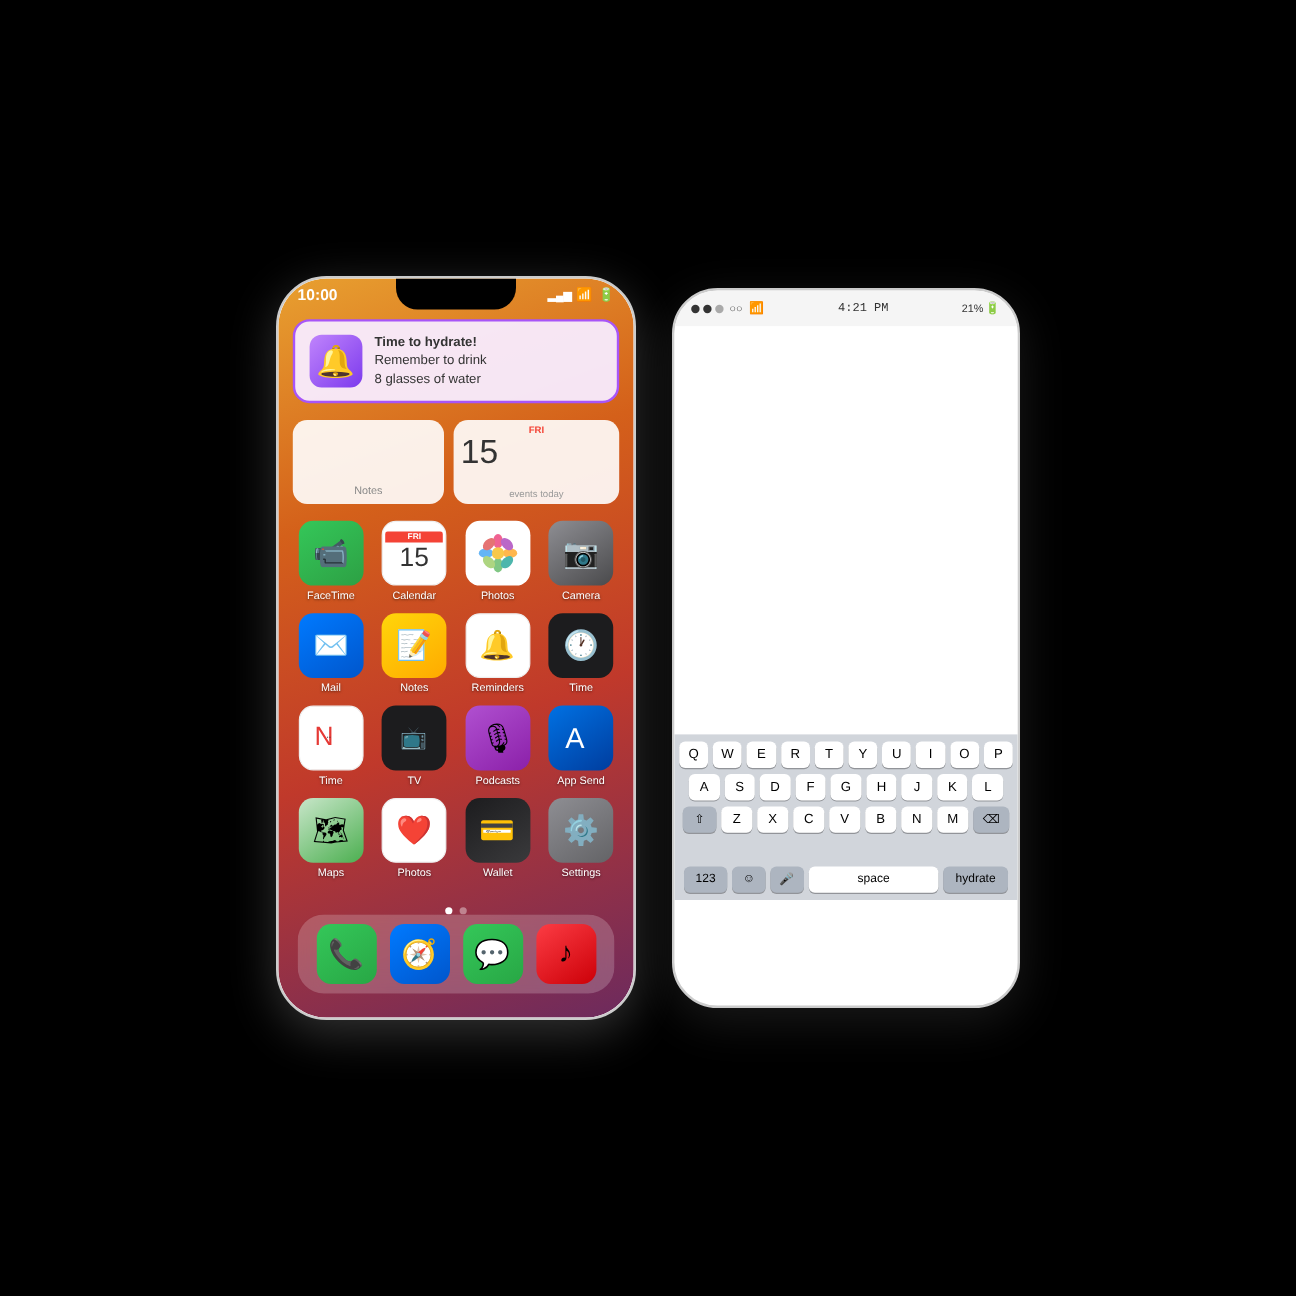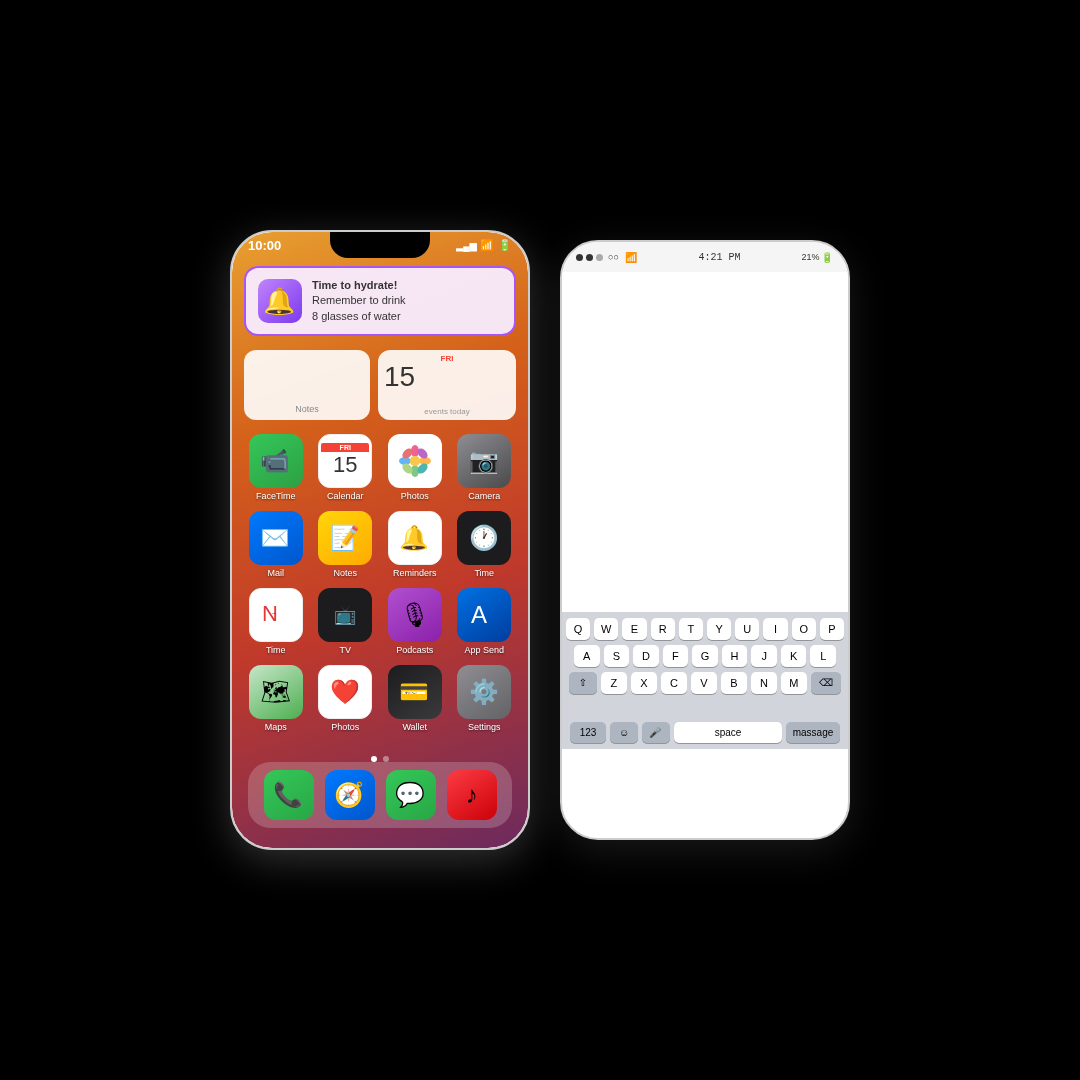--- a/index.html
+++ b/index.html
@@ -633,18 +633,18 @@
         <div class="kb-key">N</div>
         <div class="kb-key">M</div>
         <div class="kb-key-dark" style="padding:5px 8px;min-width:28px;">⌫</div>
       </div>
 
       <div class="kb-bottom" style="padding:0 4px;">
         <div class="kb-bottom-key" style="min-width:36px;padding:5px 4px;">123</div>
         <div class="kb-bottom-key" style="min-width:28px;padding:5px 4px;">☺</div>
         <div class="kb-bottom-key" style="min-width:28px;padding:5px 4px;">🎤</div>
         <div class="kb-space">space</div>
-        <div class="kb-return">massage</div>
+        <div class="kb-return">hydrate</div>
       </div>
     </div>
   </div>
 
 </div>
 
 </body></html>

